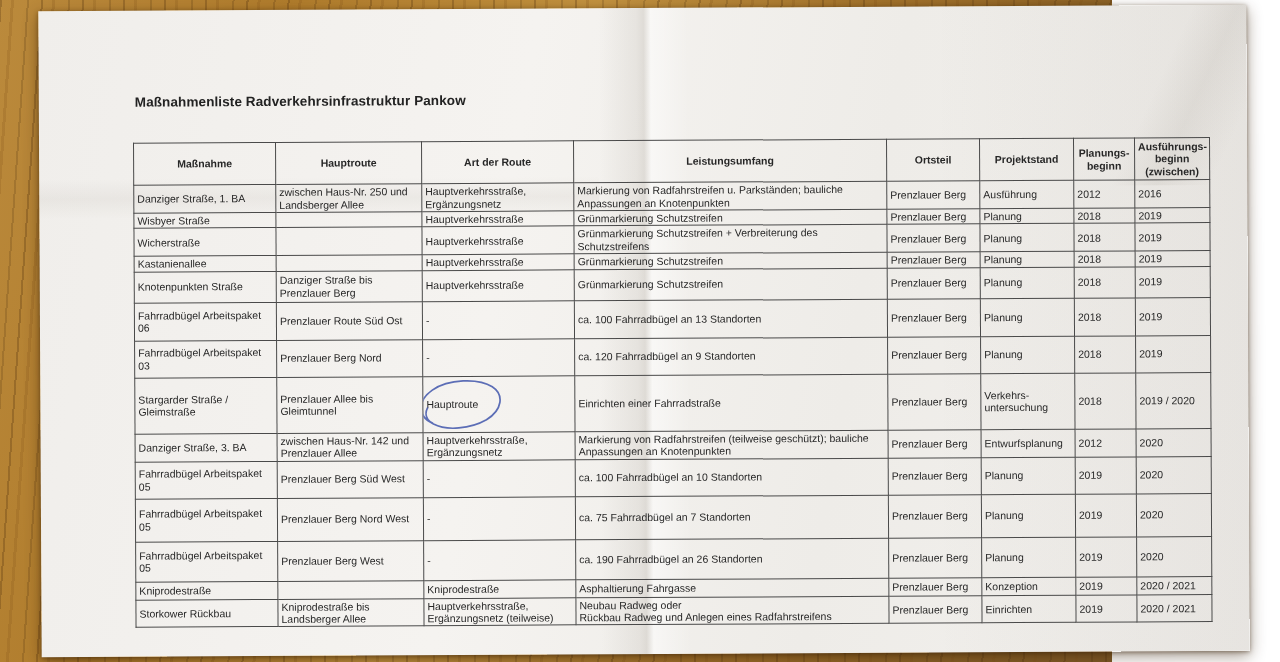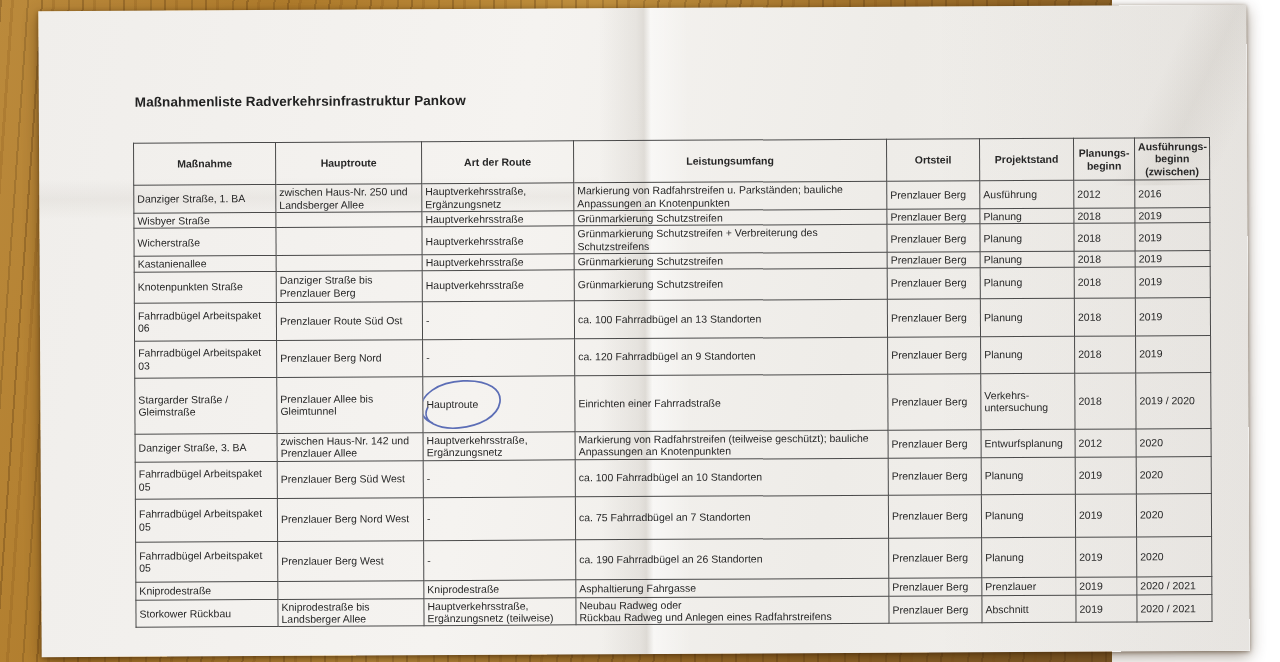--- a/index.html
+++ b/index.html
@@ -232,31 +232,31 @@
             <td>Planung</td>
             <td>2019</td>
             <td>2020</td>
           </tr>
           <tr class="r13">
             <td>Kniprodestraße</td>
             <td></td>
             <td>Kniprodestraße</td>
             <td>Asphaltierung Fahrgasse</td>
             <td>Prenzlauer Berg</td>
-            <td>Prenzlauer</td>
+            <td>Konzeption</td>
             <td>2019</td>
             <td>2020 / 2021</td>
           </tr>
           <tr class="r14">
             <td>Storkower Rückbau</td>
             <td>Kniprodestraße bis Landsberger Allee</td>
             <td>Hauptverkehrsstraße, Ergänzungsnetz (teilweise)</td>
             <td>Neubau Radweg oder
 Rückbau Radweg und Anlegen eines Radfahrstreifens</td>
             <td>Prenzlauer Berg</td>
-            <td>Abschnitt</td>
+            <td>Einrichten</td>
             <td>2019</td>
             <td>2020 / 2021</td>
           </tr>
         </tbody>
     </table>
   </div>
 </div>
 
 </body></html>

